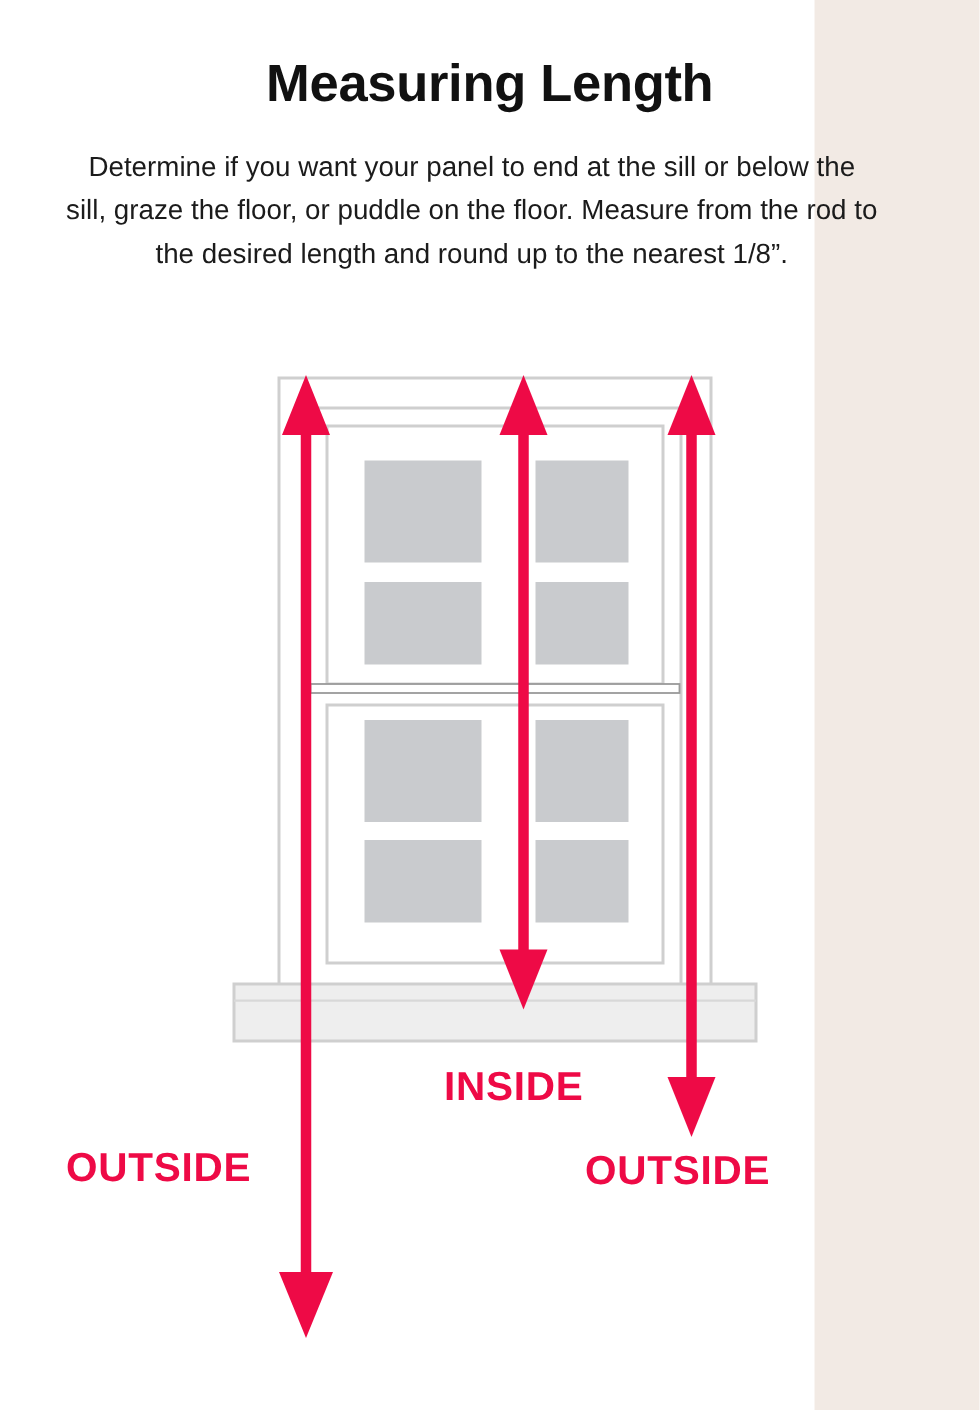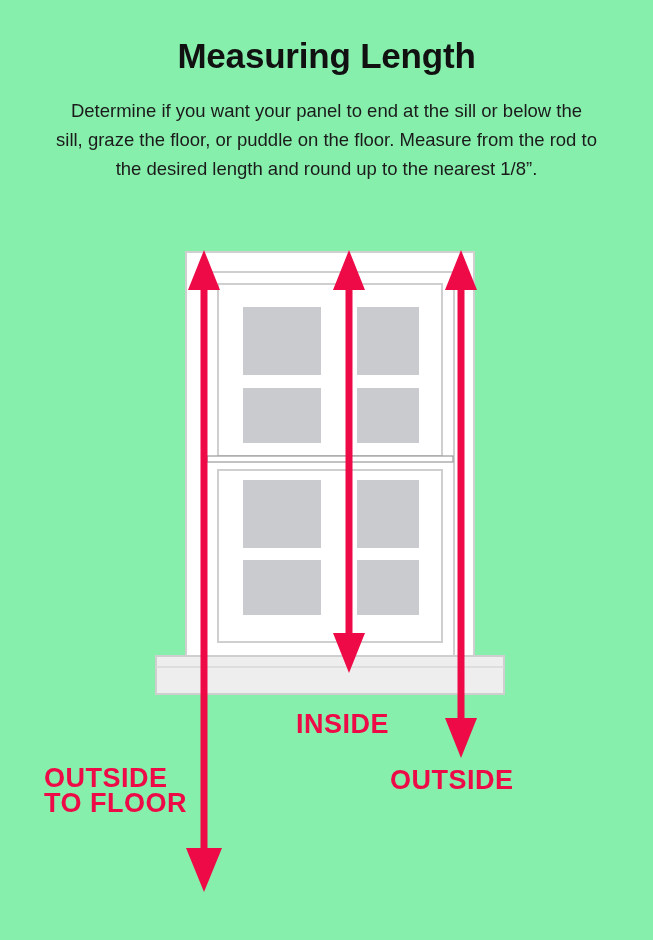--- a/index.html
+++ b/index.html
@@ -9,39 +9,39 @@
   body {
     width: 653px;
     height: 940px;
     background: #f2eae4;
     font-family: "Liberation Sans", sans-serif;
     overflow: hidden;
     position: relative;
   }
   .page {
     position: relative;
-    width: 653px;
+    width: 543px;
     height: 940px;
-    background: #86efac;
+    background: #ffffff;
   }
   .title {
     position: absolute;
     top: 36px;
     left: 0;
     width: 653px;
     text-align: center;
     font-size: 35px;
     font-weight: bold;
     color: #111111;
     letter-spacing: -0.2px;
   }
   .subtitle {
     position: absolute;
     top: 96px;
-    left: 56px;
+    left: 44px;
     width: 541px;
     text-align: center;
     font-size: 18.5px;
     line-height: 29px;
     color: #1b1b1b;
   }
   .diagram {
     position: absolute;
     top: 230px;
     left: 0;
@@ -136,16 +136,15 @@
 
     </svg>
   </div>
 
   <div class="lbl lbl-inside">INSIDE</div>
 
   <div class="lbl lbl-outside">OUTSIDE</div>
 
   <div class="lbl lbl-outside-floor">
     <div>OUTSIDE</div>
-    <div>TO FLOOR</div>
   </div>
 
 </div>
 
 </body></html>

